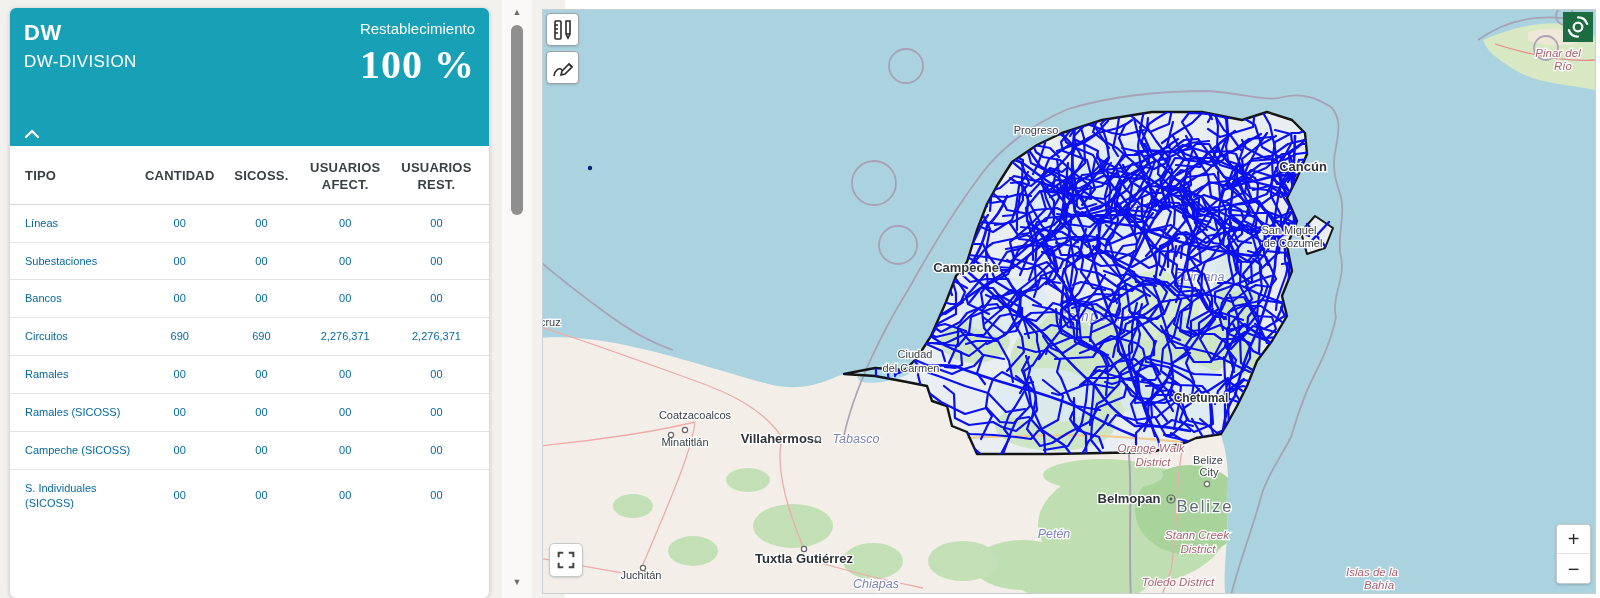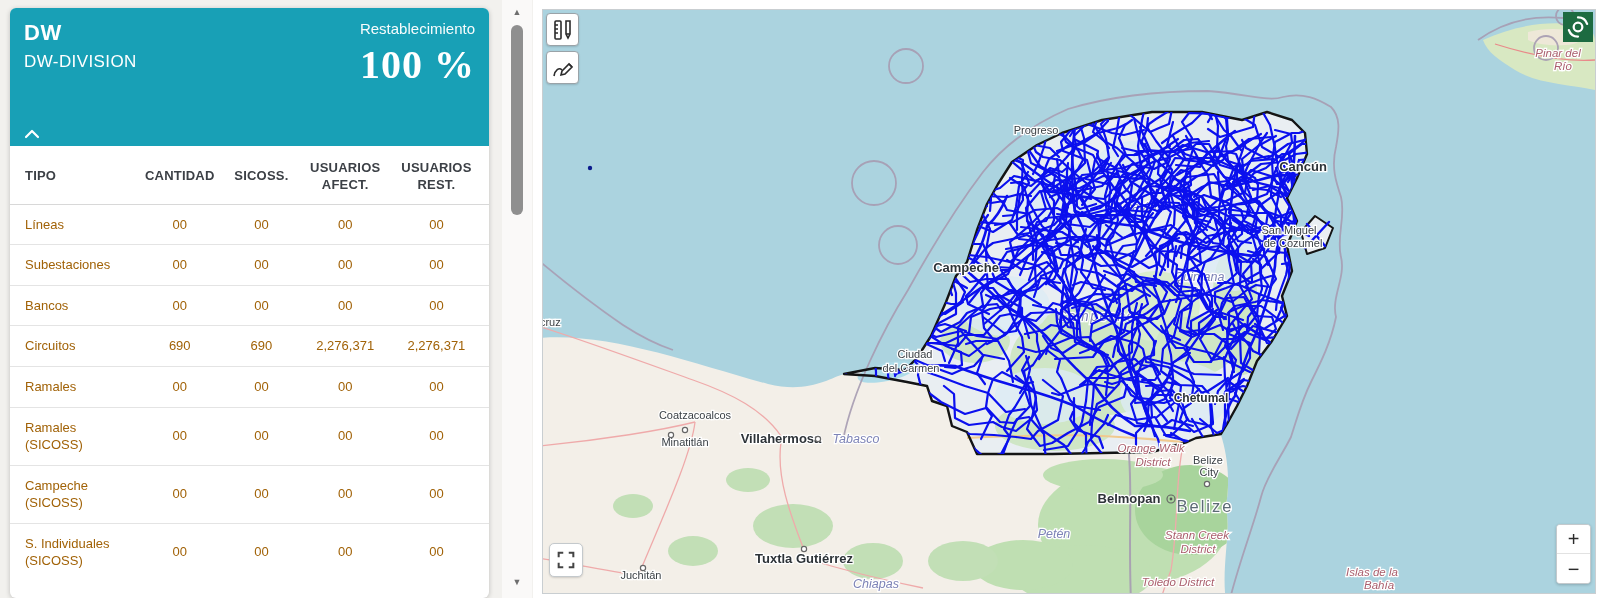--- a/index.html
+++ b/index.html
@@ -1,37 +1,37 @@
 <!DOCTYPE html>
 <html style="--accent: #18a0b6; --circuit: #0b10ee; --sea: #abd3df; --land: #f3efe8; --peninsula: #e9eef2; --green1: #cfe6c6; --green3: #bfdfb2; --outline: #141414; --boundary: #a79cb2; --road: #efaaaa; --trunkroad: #f0c98f; --water2: #aedbe8; --citylbl: #2d3338; --statelbl: #7d83b6; --districtlbl: #aa5f6d; --countrylbl: #5c6b75; --logo_green: #1d6b41;"><head>
 <meta charset="utf-8">
 <style>
   html,body{margin:0;padding:0;width:1600px;height:598px;overflow:hidden;
     font-family:"Liberation Sans","DejaVu Sans",sans-serif;background:#fff;}
   .app{position:relative;width:1600px;height:598px;}
   
-  .left{position:absolute;left:0;top:0;width:533px;height:598px;background:#f2f1ee;}
+  .left{position:absolute;left:0;top:0;width:533px;height:598px;background:#f2f1ee;padding-left:32px;}
   .card{position:absolute;left:10px;top:8px;width:479px;height:590px;background:#fff;
     border-radius:6px;box-shadow:0 1px 5px rgba(0,0,0,.22);overflow:hidden;}
   .card-head{position:relative;height:138px;background:var(--accent,#18a0b6);color:#fff;
     padding:12px 14px;box-sizing:border-box;}
   .code{font-size:22px;font-weight:800;letter-spacing:.5px;}
   .divl{font-size:17px;font-weight:400;letter-spacing:.4px;line-height:18px;}
   .div1{margin-top:7px;}
   .head-right{position:absolute;right:14px;top:12px;text-align:left;}
   .metric-label{font-size:15px;font-weight:500;opacity:.97;}
   .metric-value{font-size:40px;font-weight:800;letter-spacing:1px;margin-top:8px;line-height:1;font-family:Liberation Serif, serif;}
   .chevron{position:absolute;left:14px;bottom:7px;cursor:pointer;}
   .table-wrap{width:100%;overflow:hidden;}
   table{border-collapse:collapse;table-layout:fixed;width:575px;}
   col.c0{width:120px}col.c1{width:80px}col.c2{width:74px}col.c3{width:84px}col.c4{width:88px}col.c5{width:96px}
   th{font-size:13px;font-weight:700;color:#3c4046;letter-spacing:.2px;text-align:center;
     padding:14px 3px 10px;line-height:1.3;border-bottom:1px solid #d8d8d8;vertical-align:middle;}
   th.col-tipo{text-align:left;padding-left:15px;}
-  td{font-size:13px;color:#a16207;text-align:center;padding:11px 3px;border-top:1px solid #e4e4e4;line-height:1.35;}
+  td{font-size:11px;color:#0369a1;text-align:center;padding:11px 3px;border-top:1px solid #e4e4e4;line-height:1.35;}
   tbody tr:first-child td{border-top:none;}
   td.c-tipo{text-align:left;padding-left:15px;}
   
   .scrollcol{position:absolute;left:502px;top:0;width:30px;height:598px;background:#faf9f8;}
   .sc-arrow{position:absolute;left:0;width:30px;text-align:center;font-size:9px;color:#6e6e6e;cursor:pointer;}
   .sc-arrow.up{top:7px;} .sc-arrow.down{bottom:11px;}
   .sc-thumb{position:absolute;left:9px;top:25px;width:12px;height:190px;background:#8f8f8f;border-radius:6px;cursor:grab;}
   
   .map-wrap{position:absolute;left:542px;top:9px;width:1052px;height:583px;border:1px solid #c9ced1;
     box-sizing:content-box;background:var(--sea,#abd3df);}

